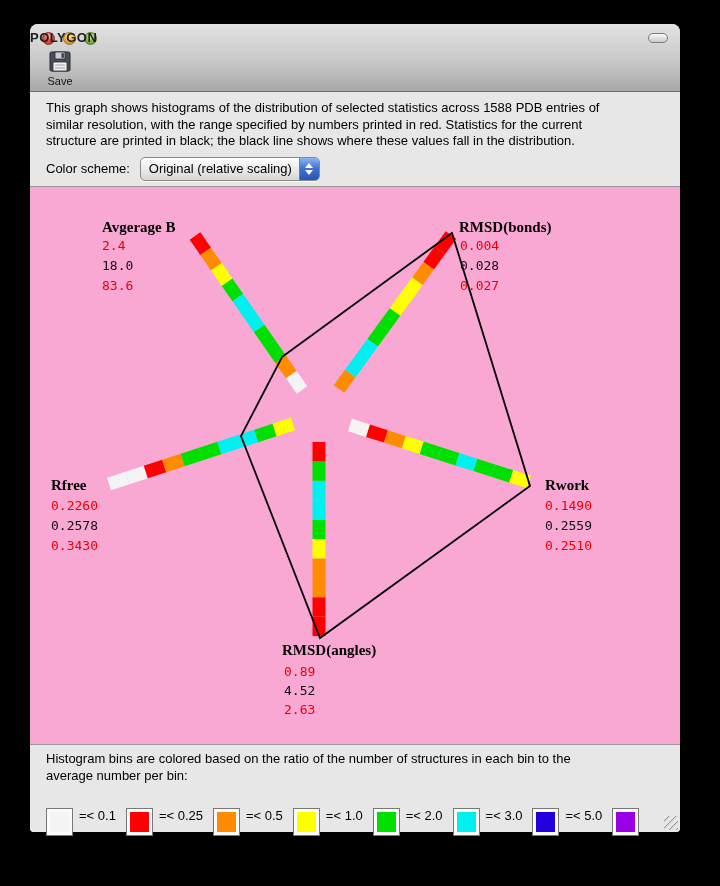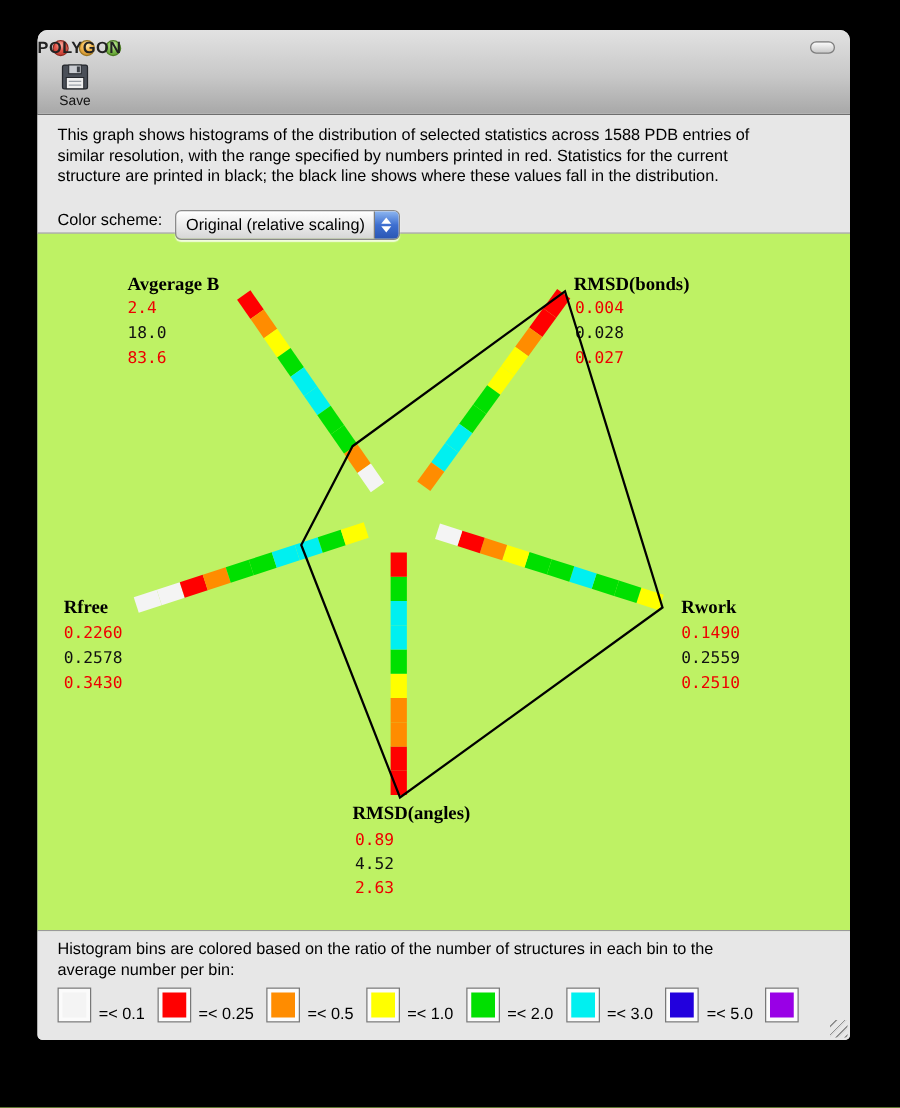--- a/index.html
+++ b/index.html
@@ -38,46 +38,46 @@
     display:flex;flex-direction:column;align-items:center;justify-content:flex-start;cursor:default;
   }
   .save-btn svg{display:block;}
   .save-label{font-size:11px;color:#111;margin-top:1px;}
   
   .intro{
     height:95px;box-sizing:border-box;padding:8px 8px 0 16px;
     border-bottom:1px solid #9a9a9a;background:#e7e7e7;
   }
   .intro-text{font-size:13px;line-height:16.5px;color:#000;white-space:pre-line;}
-  .scheme-row{margin-top:18px;display:flex;align-items:flex-start;gap:10px;}
+  .scheme-row{margin-top:7px;display:flex;align-items:center;gap:10px;}
   .scheme-label{font-size:13px;color:#000;}
   .popup{
     width:178px;height:22px;border:1px solid #8a8a8a;border-radius:5px;
     background:linear-gradient(#ffffff,#d6d6d6);display:flex;align-items:center;
     box-shadow:0 1px 1px rgba(255,255,255,.8), inset 0 1px 0 #fff;overflow:hidden;
   }
   .popup-value{flex:1;font-size:13px;color:#000;padding-left:8px;white-space:nowrap;}
   .popup-stepper{
     width:19px;height:22px;background:linear-gradient(#8db6f0,#3e6fd0 50%,#2a56b4);
     display:flex;flex-direction:column;align-items:center;justify-content:center;gap:2px;
     border-left:1px solid #7d7d7d;
   }
   .tri-up{width:0;height:0;border-left:4px solid transparent;border-right:4px solid transparent;border-bottom:5px solid #fff;}
   .tri-down{width:0;height:0;border-left:4px solid transparent;border-right:4px solid transparent;border-top:5px solid #fff;}
   
-  .plot{height:558px;background:#bef264;border-bottom:1px solid #9a9a9a;box-sizing:border-box;}
+  .plot{height:558px;background:#f9a8d4;border-bottom:1px solid #9a9a9a;box-sizing:border-box;}
   .plot svg{display:block;}
   .ax-title{font-family:"Liberation Serif", serif;font-weight:bold;font-size:15px;fill:#000;}
   .ax-val{font-family:"DejaVu Sans Mono", monospace;font-size:13px;}
   .val-red{fill:#ee0000;}
   .val-black{fill:#111;}
   
   .footer{height:87px;box-sizing:border-box;padding:6px 14px 0 16px;position:relative;background:#e7e7e7;border-radius:0 0 4px 4px;}
   .footer-text{font-size:13px;line-height:16.5px;color:#000;white-space:pre-line;}
-  .legend-row{margin-top:6px;display:flex;align-items:flex-end;}
+  .legend-row{margin-top:24px;display:flex;align-items:flex-start;}
   .legend-swatch-box{
     width:27px;height:28px;box-sizing:border-box;border:1px solid #787878;
     background:#fbfbfb;display:inline-flex;align-items:center;justify-content:center;flex:0 0 auto;
   }
   .legend-swatch-fill{width:19px;height:20px;display:block;}
   .legend-label{font-size:13px;color:#000;margin:0 10px 0 6px;white-space:nowrap;}
   .resize-grip{
     position:absolute;right:2px;bottom:2px;width:14px;height:14px;
     background:repeating-linear-gradient(135deg,transparent 0 3px,#8f8f8f 3px 4px,#dcdcdc 4px 5px);
   }

